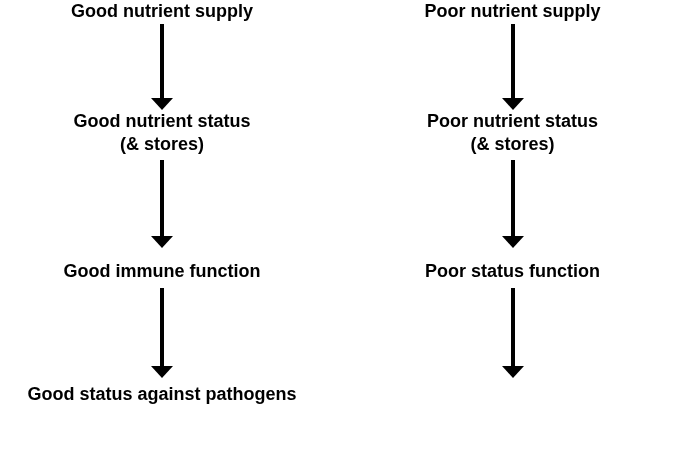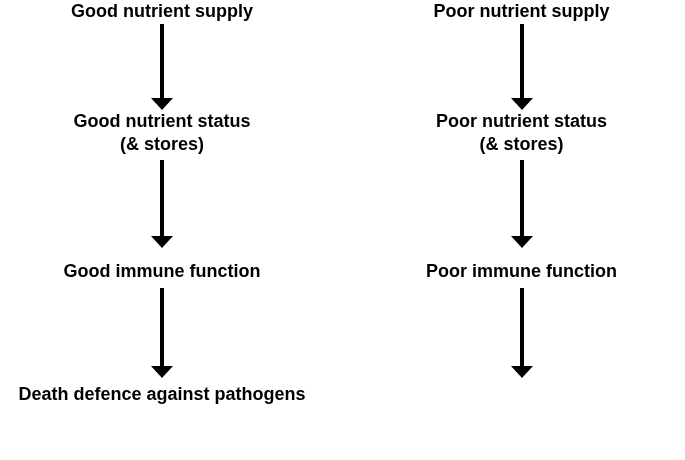--- a/index.html
+++ b/index.html
@@ -17,21 +17,21 @@
     overflow: hidden;
   }
   .column {
     position: absolute;
     top: 0;
     display: flex;
     flex-direction: column;
     align-items: center;
   }
   .col-good { left: 0;     width: 324px; }
-  .col-poor { left: 358px; width: 327px; }
+  .col-poor { left: 349px; width: 327px; }
   .step {
     font-size: 18px;
     line-height: 23px;
     text-align: center;
     white-space: pre-line;
   }
   .arrow {
     display: flex;
     flex-direction: column;
     align-items: center;
@@ -73,35 +73,35 @@
 (&amp; stores)</div>
     <div class="arrow a2">
       <div class="stem"></div>
       <div class="head"></div>
     </div>
     <div class="step s3">Good immune function</div>
     <div class="arrow a3">
       <div class="stem"></div>
       <div class="head"></div>
     </div>
-    <div class="step s4">Death defence against pathogens</div>
+    <div class="step s4">Good status against pathogens</div>
   </div>
 
   <div class="column col-poor">
     <div class="step s1">Poor nutrient supply</div>
     <div class="arrow a1">
       <div class="stem"></div>
       <div class="head"></div>
     </div>
     <div class="step s2">Poor nutrient status
 (&amp; stores)</div>
     <div class="arrow a2">
       <div class="stem"></div>
       <div class="head"></div>
     </div>
-    <div class="step s3">Poor immune function</div>
+    <div class="step s3">Poor status function</div>
     <div class="arrow a3">
       <div class="stem"></div>
       <div class="head"></div>
     </div>
   </div>
 
 </div>
 
 </body></html>

